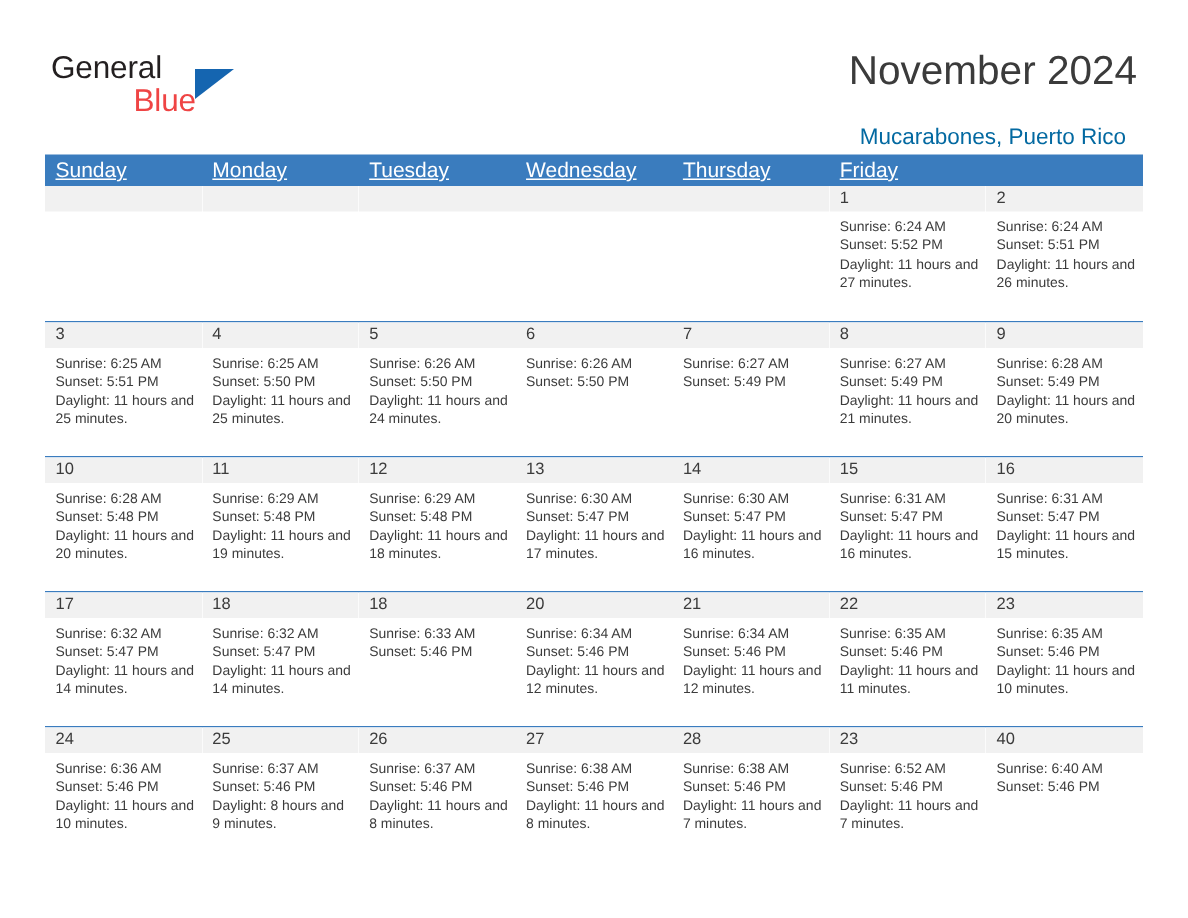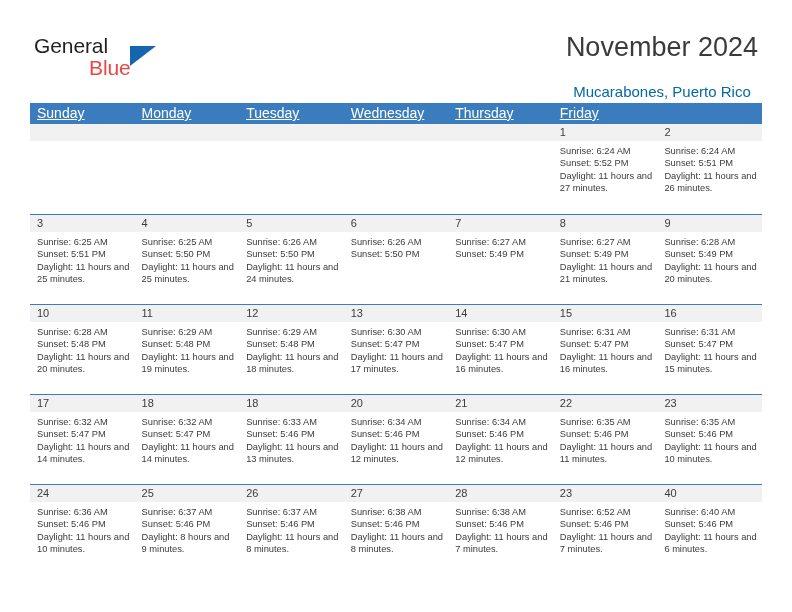--- a/index.html
+++ b/index.html
@@ -344,21 +344,20 @@
               <div class="day-line">Sunrise: 6:32 AM</div>
               <div class="day-line">Sunset: 5:47 PM</div>
               <div class="day-line wrap">Daylight: 11 hours and 14 minutes.</div>
             </div>
           </div>
           <div class="day-cell">
             <div class="day-num-strip">18</div>
             <div class="day-body">
               <div class="day-line">Sunrise: 6:33 AM</div>
               <div class="day-line">Sunset: 5:46 PM</div>
-              <div class="day-line wrap">Daylight: 11 hours and 13 minutes.</div>
             </div>
           </div>
           <div class="day-cell">
             <div class="day-num-strip">20</div>
             <div class="day-body">
               <div class="day-line">Sunrise: 6:34 AM</div>
               <div class="day-line">Sunset: 5:46 PM</div>
               <div class="day-line wrap">Daylight: 11 hours and 12 minutes.</div>
             </div>
           </div>
@@ -434,20 +433,19 @@
               <div class="day-line">Sunrise: 6:52 AM</div>
               <div class="day-line">Sunset: 5:46 PM</div>
               <div class="day-line wrap">Daylight: 11 hours and 7 minutes.</div>
             </div>
           </div>
           <div class="day-cell">
             <div class="day-num-strip">40</div>
             <div class="day-body">
               <div class="day-line">Sunrise: 6:40 AM</div>
               <div class="day-line">Sunset: 5:46 PM</div>
-              <div class="day-line wrap">Daylight: 11 hours and 6 minutes.</div>
             </div>
           </div>
         </div>
       </div>
   </div>
 
 </div>
 
 </body></html>

